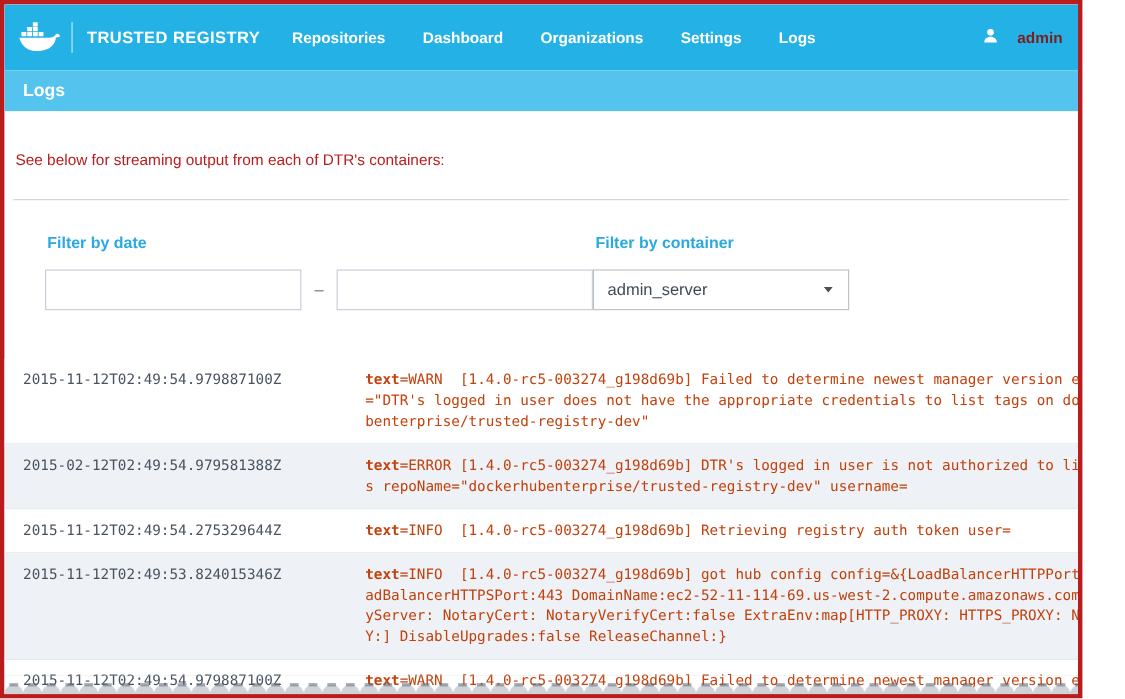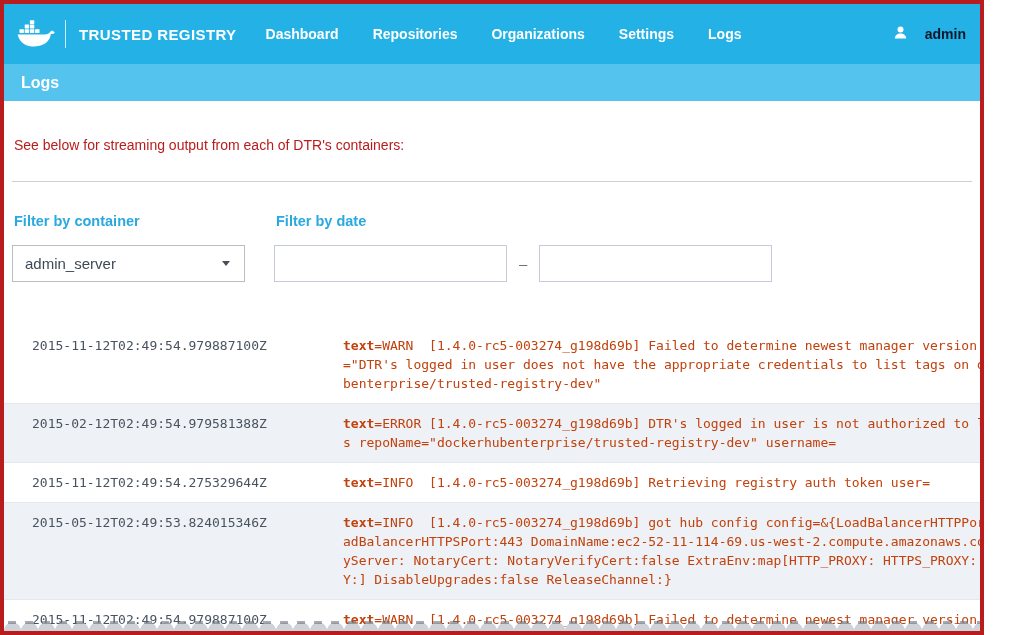--- a/index.html
+++ b/index.html
@@ -26,21 +26,21 @@
   .brand-name {
     color:#ffffff; font-weight:bold; font-size:15px; letter-spacing:0.4px;
   }
   .mainnav { display:flex; margin-left:12px; }
   .nav-item {
     color:#ffffff; font-size:14px; font-weight:bold;
     padding:0 17px; line-height:60px; cursor:pointer; white-space:nowrap;
   }
   .user-menu {
     margin-left:auto; display:flex; align-items:center; gap:18px;
-    color:#0f172a; font-size:14px; font-weight:bold; cursor:pointer; padding-right:2px;
+    color:#7f1d1d; font-size:14px; font-weight:bold; cursor:pointer; padding-right:2px;
   }
 
   
   .title-bar {
     height:37px; background:#54c3ee;
     display:flex; align-items:center; padding:0 17px;
   }
   .title-bar h1 { color:#ffffff; font-size:16px; font-weight:bold; }
 
   
@@ -79,21 +79,21 @@
     border:1px solid #c4cbd6; outline:none;
     font-family:"Liberation Sans", sans-serif; font-size:14px; color:#3f4a56;
     padding:0 10px;
   }
   .date-dash { color:#6b7280; font-size:15px; margin:0 12px; }
 
   
   .log-table { margin-top:44px; }
   .log-row {
     display:flex;
-    padding:10px 10px 10px 28px;
+    padding:10px 10px 10px 17px;
     border-bottom:1px solid #e4e8ec;
     background:#ffffff;
   }
   .log-table .log-row:nth-of-type(even) { background:#eef1f5; }
   .ts {
     width:235px; flex:none; margin-right:32px;
     font-family:"DejaVu Sans Mono", monospace;
     font-size:13px; line-height:19px; color:#49535f;
     white-space:nowrap;
   }
@@ -137,23 +137,23 @@
           </g>
           <circle cx="5.6" cy="19" r="1.5" fill="none" stroke="#ffffff" stroke-width="1.1"></circle>
         </svg>
       </span>
       <span class="brand-divider"></span>
       <span class="brand-name">TRUSTED REGISTRY</span>
     </div>
 
     <nav class="mainnav">
 
+        <span class="nav-item">Repositories</span>
+
         <span class="nav-item">Dashboard</span>
-
-        <span class="nav-item">Repositories</span>
 
         <span class="nav-item">Organizations</span>
 
         <span class="nav-item">Settings</span>
 
         <span class="nav-item">Logs</span>
       </nav>
 
     <div class="user-menu">
       <span>
@@ -167,56 +167,56 @@
   </header>
 
   <div class="title-bar">
     <h1>Logs</h1>
   </div>
 
   <p class="intro">See below for streaming output from each of DTR's containers:</p>
   <div class="divider"></div>
 
   <div class="filters">
-    <div class="filter-group filter-container">
-      <label class="filter-label">Filter by container</label>
-      <div class="select">
-        <span class="select-value">admin_server</span>
-        <span class="caret"></span>
-      </div>
-    </div>
     <div class="filter-group filter-date">
       <label class="filter-label">Filter by date</label>
       <div class="date-row">
         <input class="date-input" type="text" value="" style="">
         <span class="date-dash">–</span>
         <input class="date-input" type="text" value="" style="">
       </div>
     </div>
+    <div class="filter-group filter-container">
+      <label class="filter-label">Filter by container</label>
+      <div class="select">
+        <span class="select-value">admin_server</span>
+        <span class="caret"></span>
+      </div>
+    </div>
   </div>
 
   <div class="log-table">
 
       <div class="log-row">
         <div class="ts">2015-11-12T02:49:54.979887100Z</div>
         <div class="msg"><b class="pfx">text</b><span>=WARN  [1.4.0-rc5-003274_g198d69b] Failed to determine newest manager version error="DTR's logged in user does not have the appropriate credentials to list tags on dockerhubenterprise/trusted-registry-dev"</span></div>
       </div>
 
       <div class="log-row">
         <div class="ts">2015-02-12T02:49:54.979581388Z</div>
         <div class="msg"><b class="pfx">text</b><span>=ERROR [1.4.0-rc5-003274_g198d69b] DTR's logged in user is not authorized to list tags repoName="dockerhubenterprise/trusted-registry-dev" username=</span></div>
       </div>
 
       <div class="log-row">
         <div class="ts">2015-11-12T02:49:54.275329644Z</div>
         <div class="msg"><b class="pfx">text</b><span>=INFO  [1.4.0-rc5-003274_g198d69b] Retrieving registry auth token user=</span></div>
       </div>
 
       <div class="log-row">
-        <div class="ts">2015-05-12T02:49:53.824015346Z</div>
+        <div class="ts">2015-11-12T02:49:53.824015346Z</div>
         <div class="msg"><b class="pfx">text</b><span>=INFO  [1.4.0-rc5-003274_g198d69b] got hub config config=&amp;{LoadBalancerHTTPPort:80 LoadBalancerHTTPSPort:443 DomainName:ec2-52-11-114-69.us-west-2.compute.amazonaws.com NotaryServer: NotaryCert: NotaryVerifyCert:false ExtraEnv:map[HTTP_PROXY: HTTPS_PROXY: NO_PROXY:] DisableUpgrades:false ReleaseChannel:}</span></div>
       </div>
 
       <div class="log-row">
         <div class="ts">2015-11-12T02:49:54.979887100Z</div>
         <div class="msg"><b class="pfx">text</b><span>=WARN  [1.4.0-rc5-003274_g198d69b] Failed to determine newest manager version error="</span></div>
       </div>
     </div>
 
   <div class="torn-edge"></div>

